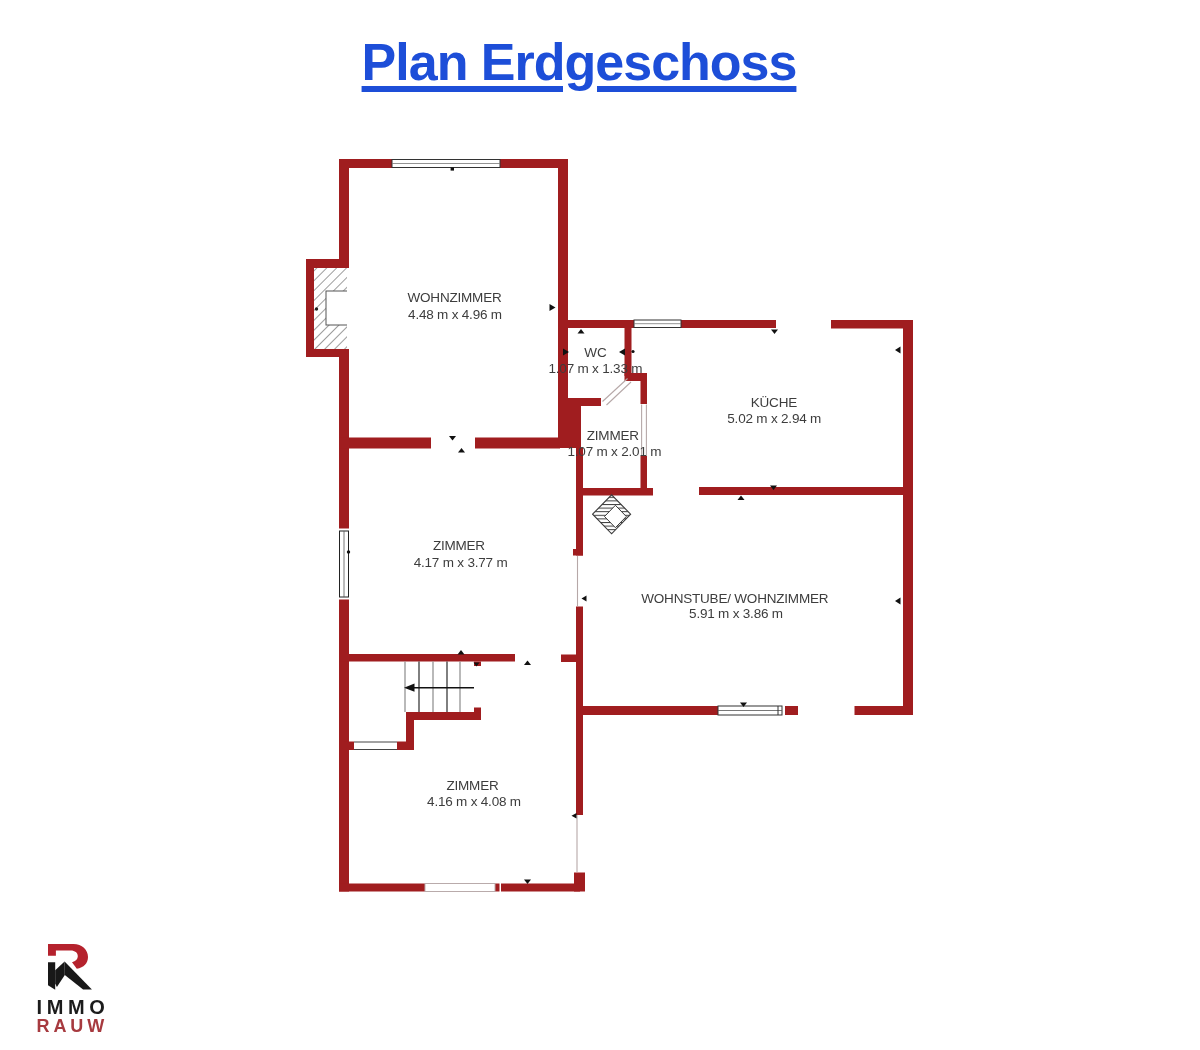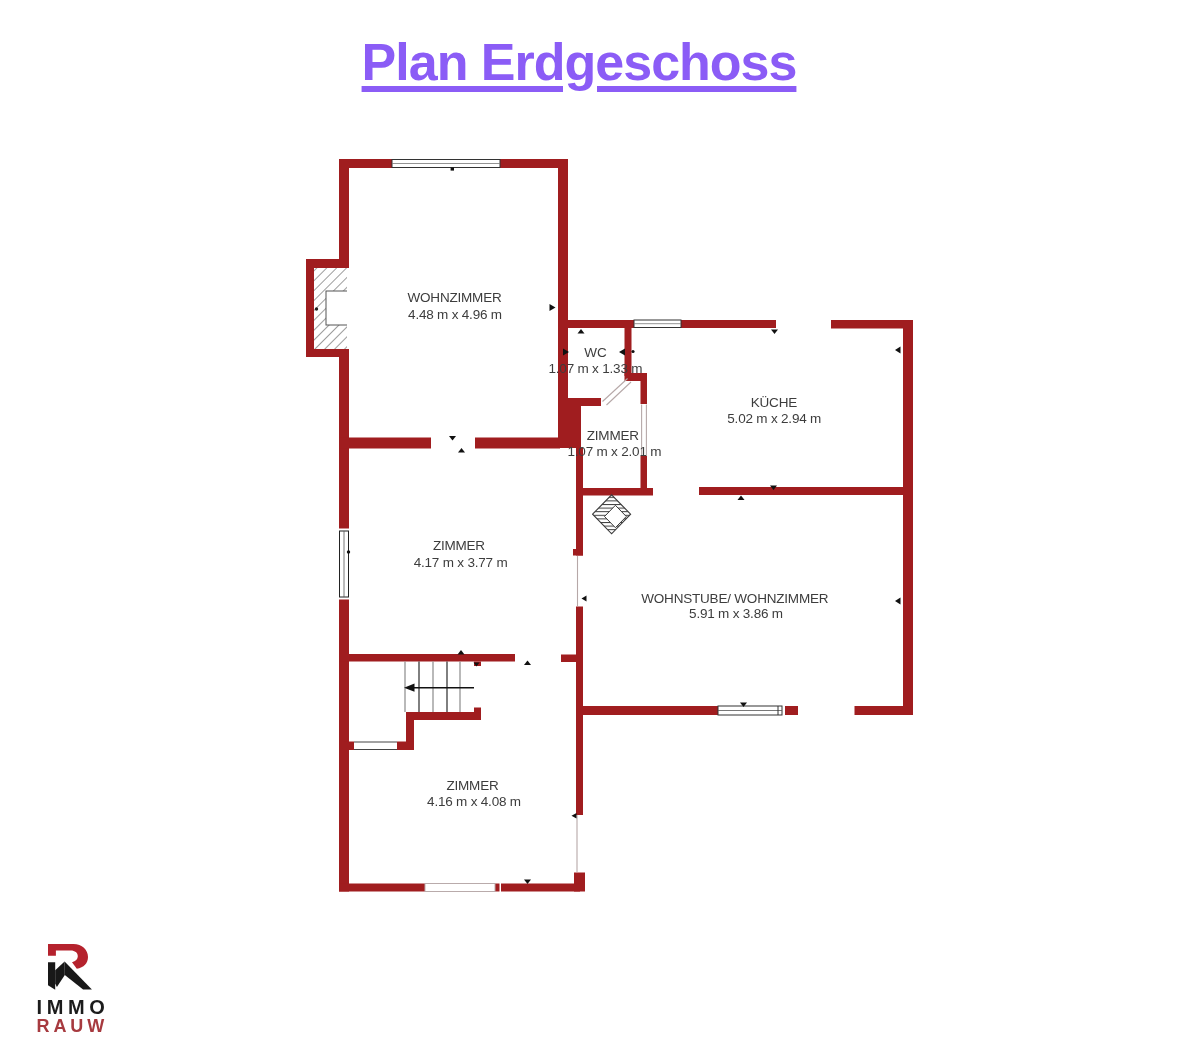--- a/index.html
+++ b/index.html
@@ -1,19 +1,19 @@
 <!DOCTYPE html>
 <html><head>
 <meta charset="utf-8">
 <style>
 html,body{margin:0;padding:0;background:#fff;width:1200px;height:1050px;overflow:hidden}
 *{box-sizing:border-box}
 #title{position:absolute;top:36px;left:50%;transform:translateX(-50%) translateX(-21px);
  font-family:"Liberation Sans",sans-serif;font-weight:700;font-size:52px;line-height:1;
- color:#8b5cf6;white-space:nowrap;letter-spacing:-1px;
+ color:#1d4ed8;white-space:nowrap;letter-spacing:-1px;
  text-decoration:underline;text-decoration-thickness:6px;text-underline-offset:6px;}
 #plan{position:absolute;left:0;top:0}
 .lbl{font-family:"Liberation Sans",sans-serif;font-size:13.5px;fill:#3d3d3d;text-anchor:middle;letter-spacing:-0.2px}
 </style>
 </head>
 <body>
 <div id="title">Plan Erdgeschoss</div>
 <svg id="plan" width="1200" height="1050" viewBox="0 0 1200 1050">
 <defs>
 <pattern id="hatch" width="7" height="7" patternUnits="userSpaceOnUse" patternTransform="rotate(45)">

